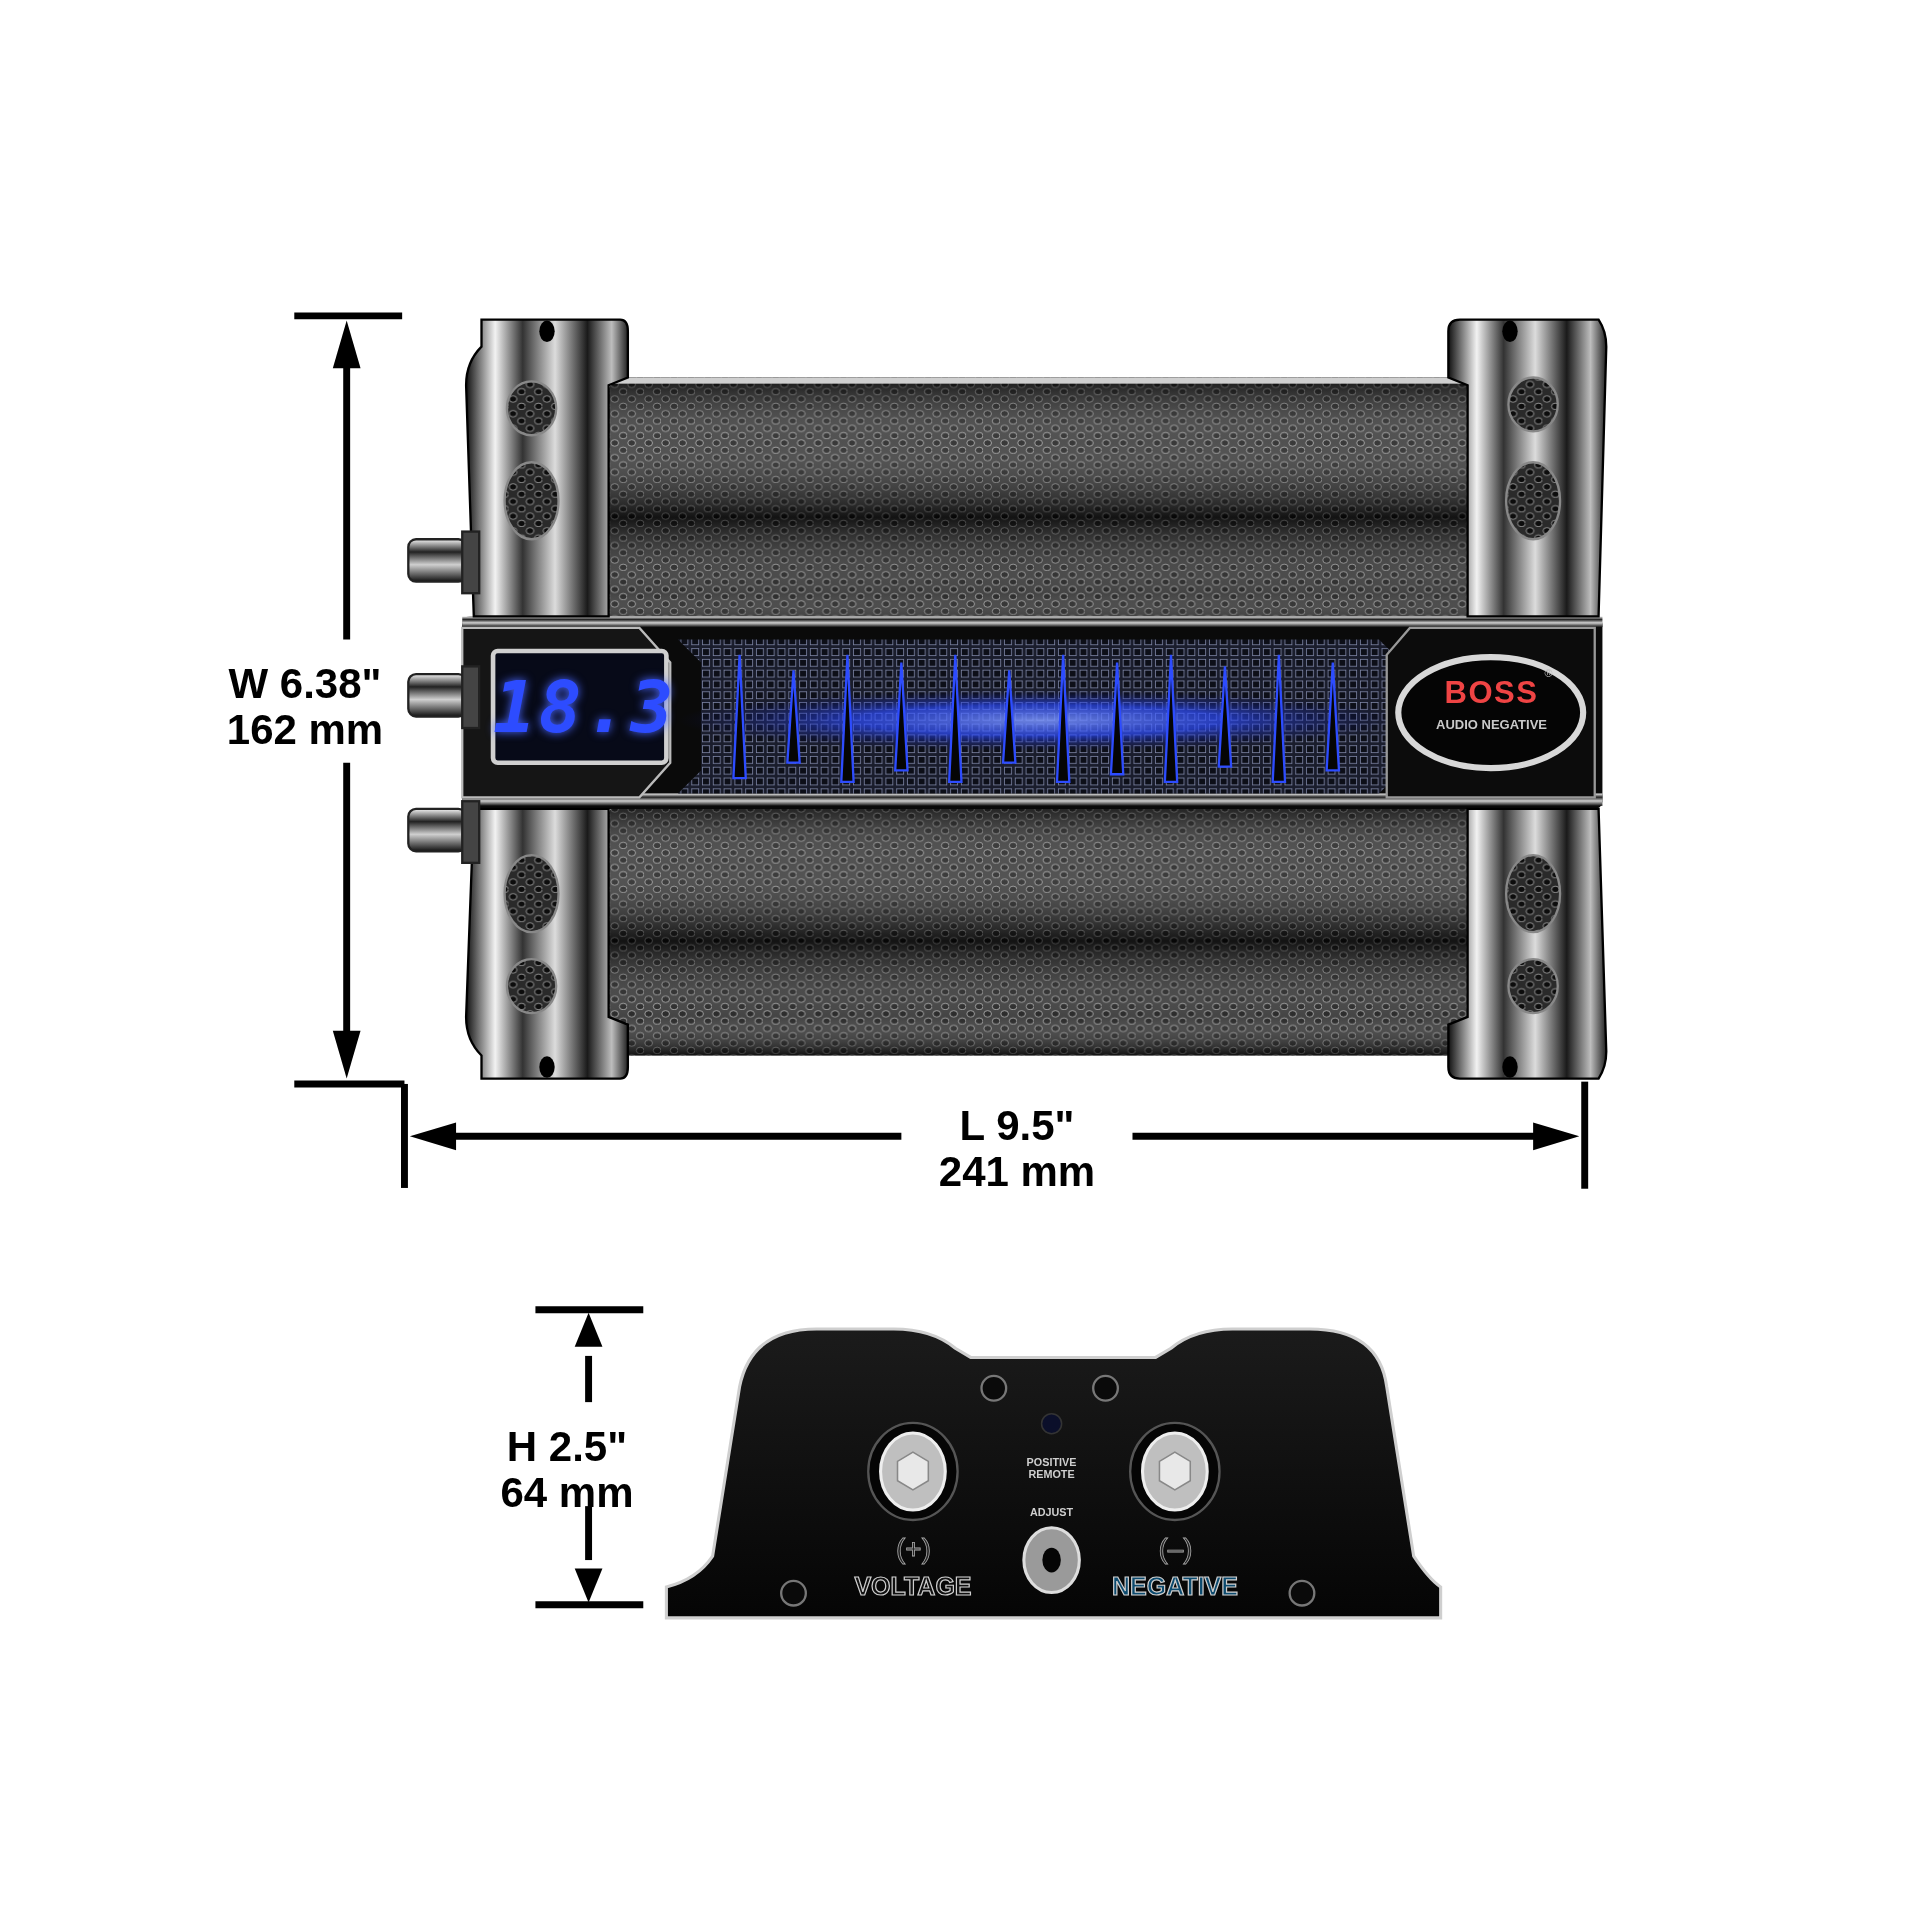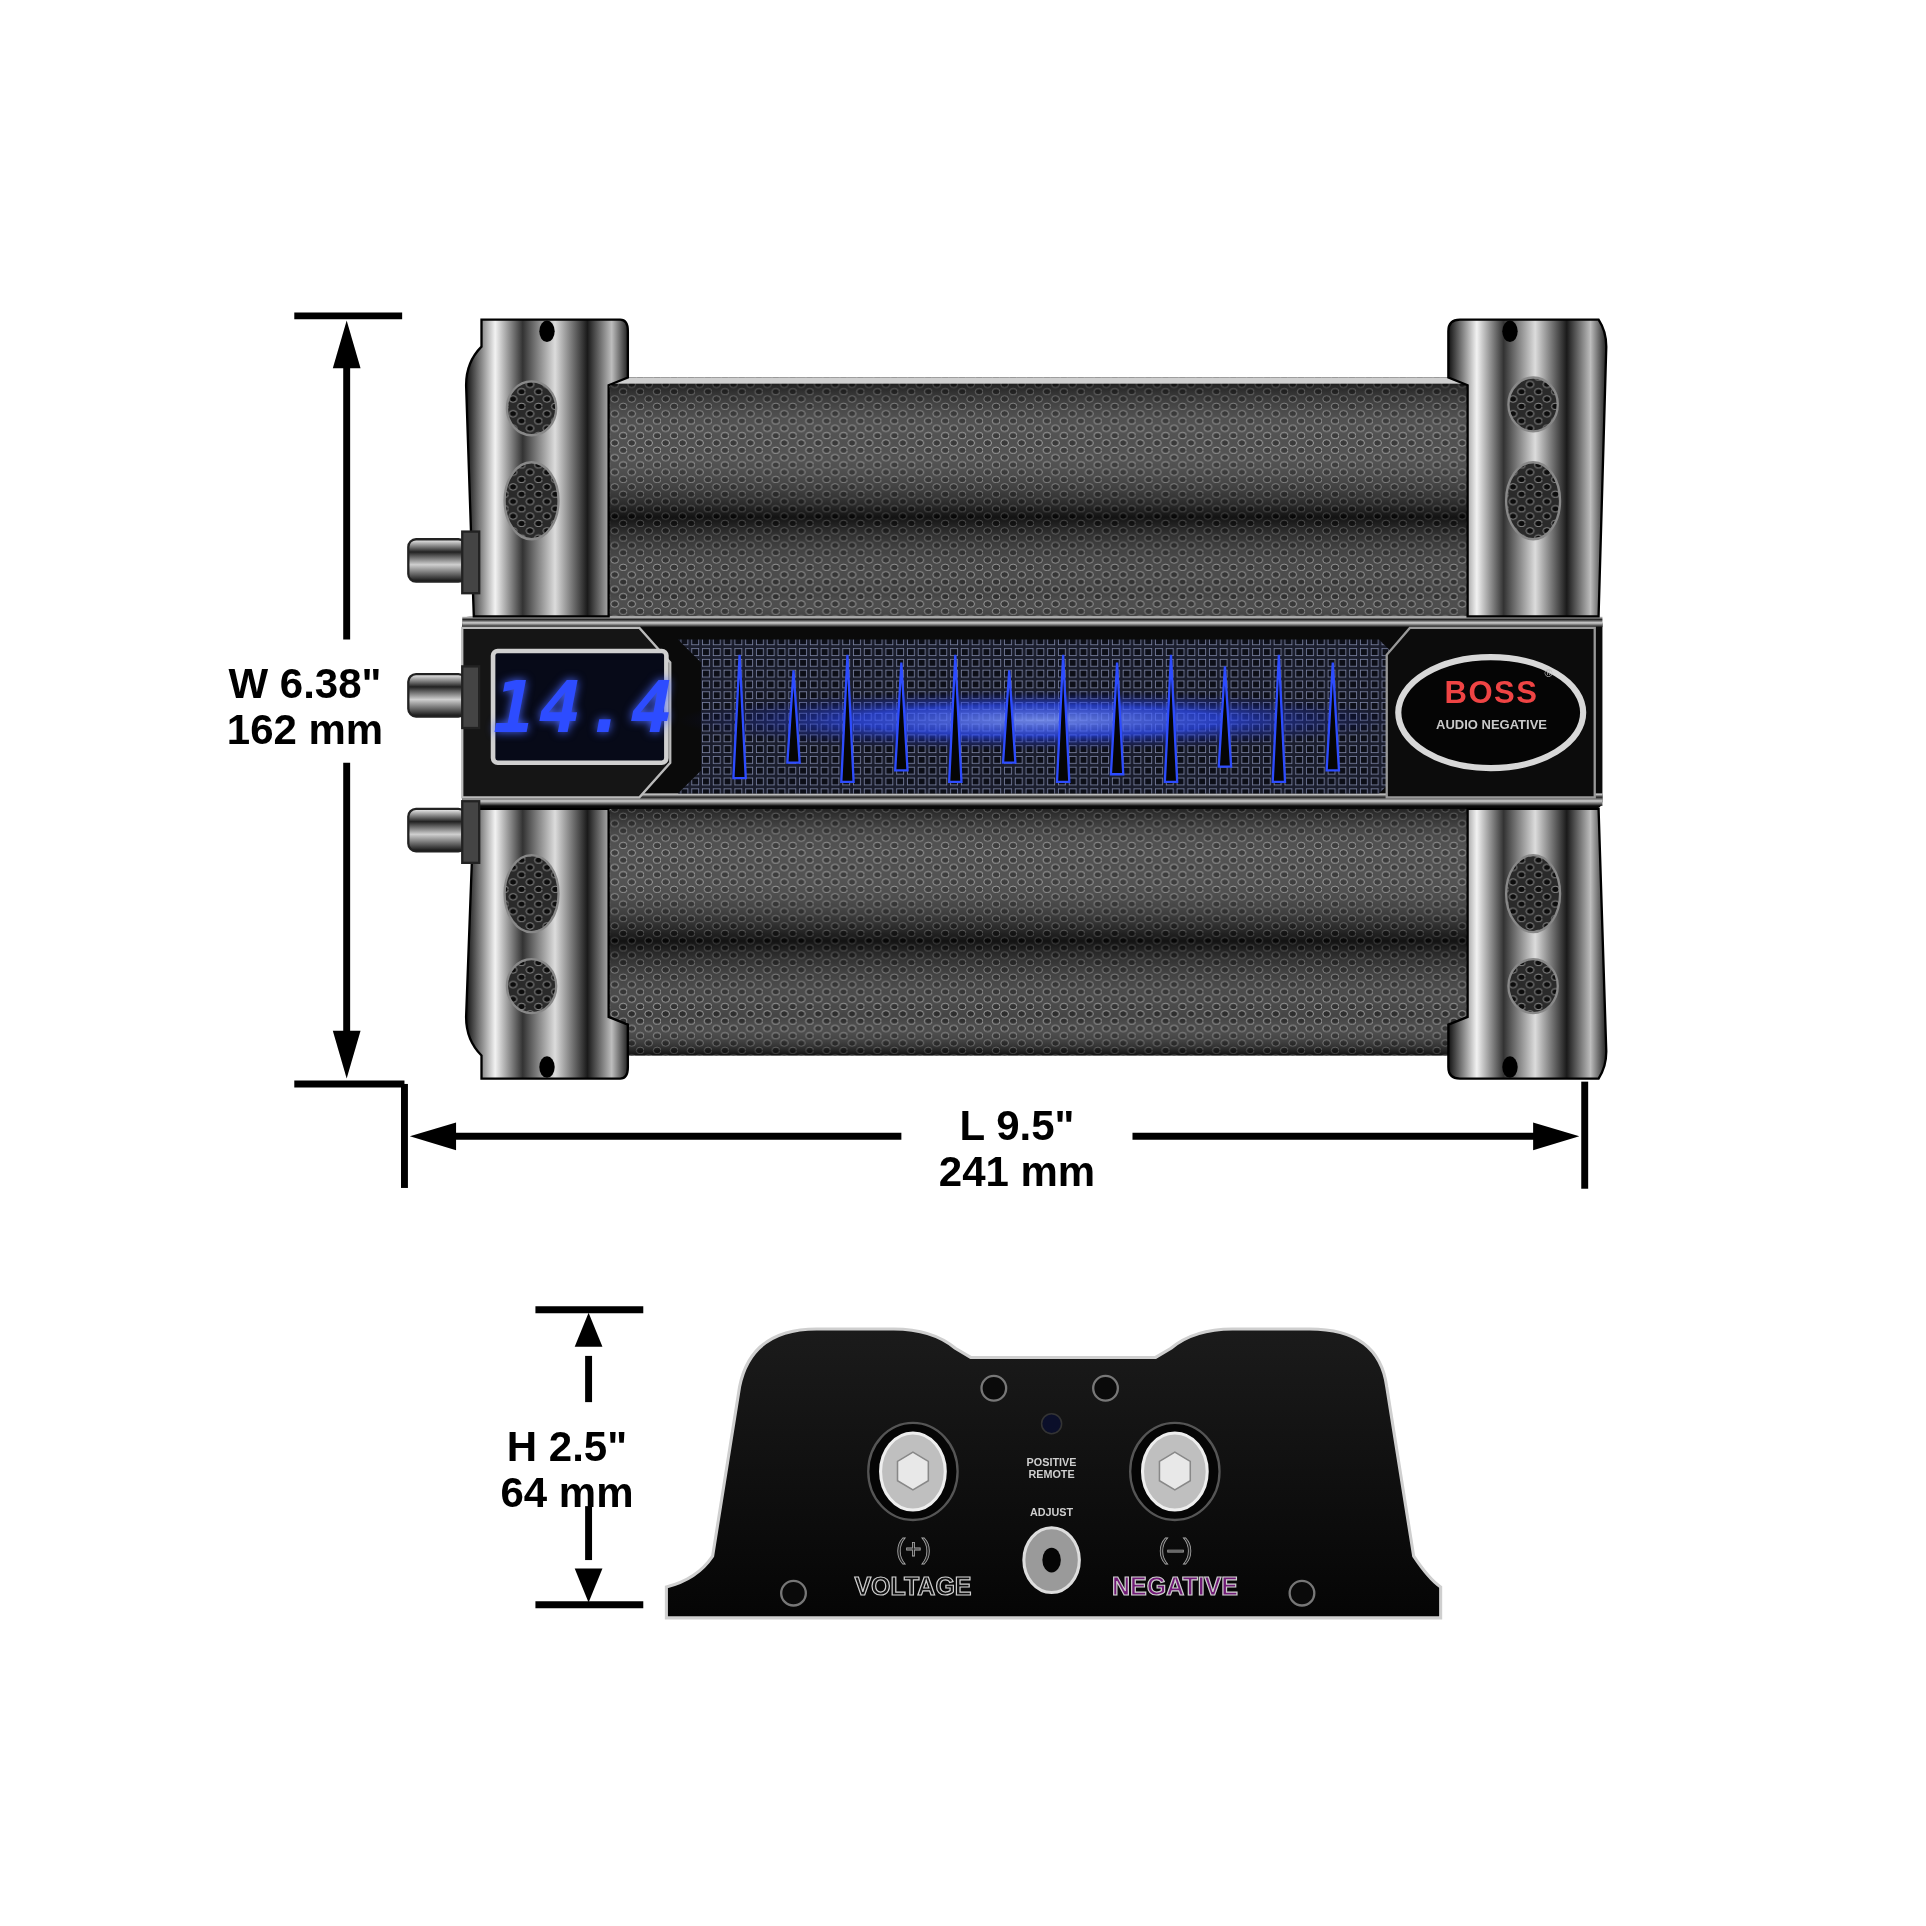--- a/index.html
+++ b/index.html
@@ -167,21 +167,21 @@
     <ellipse cx="1525" cy="1910" rx="42" ry="50" fill="#bfbfbf" stroke="#eee" stroke-width="4"></ellipse>
     <polygon points="1525,1885 1545,1897 1545,1922 1525,1934 1505,1922 1505,1897" fill="#e8e8e8" stroke="#888" stroke-width="2"></polygon>
 
     <circle cx="1365" cy="1848" r="13" fill="#0b0f2a" stroke="#333" stroke-width="2"></circle>
 
     <ellipse cx="1365" cy="2025" rx="36" ry="42" fill="#9a9a9a" stroke="#ddd" stroke-width="4"></ellipse>
     <ellipse cx="1365" cy="2025" rx="12" ry="16" fill="#050505"></ellipse>
   </g>
 </svg>
 
-<div class="abs led" style="left:493px;top:669px;width:173px;text-align:center;font-size:71px;line-height:77px;color:#2d4cff;font-weight:700;font-style:italic;letter-spacing:3.1px;text-shadow:0 0 9.2px #4a66ff;">14.4</div>
+<div class="abs led" style="left:493px;top:669px;width:173px;text-align:center;font-size:71px;line-height:77px;color:#2d4cff;font-weight:700;font-style:italic;letter-spacing:3.1px;text-shadow:0 0 9.2px #4a66ff;">18.3</div>
 
 <div class="abs" style="left:1399px;top:670px;width:185px;text-align:center;">
   <div style="position:relative;display:inline-block;">
     <span style="font-weight:900;font-size:31px;line-height:45px;color:#ef4444;letter-spacing:1.5px;">BOSS</span>
     <span style="position:absolute;right:-14px;top:-3.1px;font-size:10.8px;color:#b9b9b9;">®</span>
   </div>
   <div style="font-weight:700;font-size:13px;line-height:15.4px;color:#c9c9c9;margin-top:1.5px;">AUDIO NEGATIVE</div>
 </div>
 
 <div class="dim-text" style="left:220px;top:661px;width:170px;">
@@ -198,14 +198,14 @@
 </div>
 
 <div class="abs" style="left:1009px;top:1456px;width:85px;text-align:center;color:#cfcfcf;font-weight:700;font-size:10.8px;line-height:12.3px;">
   <div>POSITIVE</div>
   <div>REMOTE</div>
 </div>
 <div class="abs" style="left:1009px;top:1506px;width:85px;text-align:center;color:#cfcfcf;font-weight:700;font-size:10.8px;">ADJUST</div>
 <div class="abs" style="left:875px;top:1533px;width:77px;text-align:center;color:#222;font-size:28px;-webkit-text-stroke:0.8px #aaa;">(+)</div>
 <div class="abs" style="left:840px;top:1572px;width:146px;text-align:center;color:#111;font-weight:900;font-size:25px;-webkit-text-stroke:1.2px #cfcfcf;">VOLTAGE</div>
 <div class="abs" style="left:1137px;top:1533px;width:77px;text-align:center;color:#222;font-size:28px;-webkit-text-stroke:0.8px #aaa;">(–)</div>
-<div class="abs" style="left:1098px;top:1572px;width:154px;text-align:center;color:#701a75;font-weight:900;font-size:25px;-webkit-text-stroke:1.2px #cfcfcf;">NEGATIVE</div>
+<div class="abs" style="left:1098px;top:1572px;width:154px;text-align:center;color:#0c4a6e;font-weight:900;font-size:25px;-webkit-text-stroke:1.2px #cfcfcf;">NEGATIVE</div>
 
 
 </body></html>

